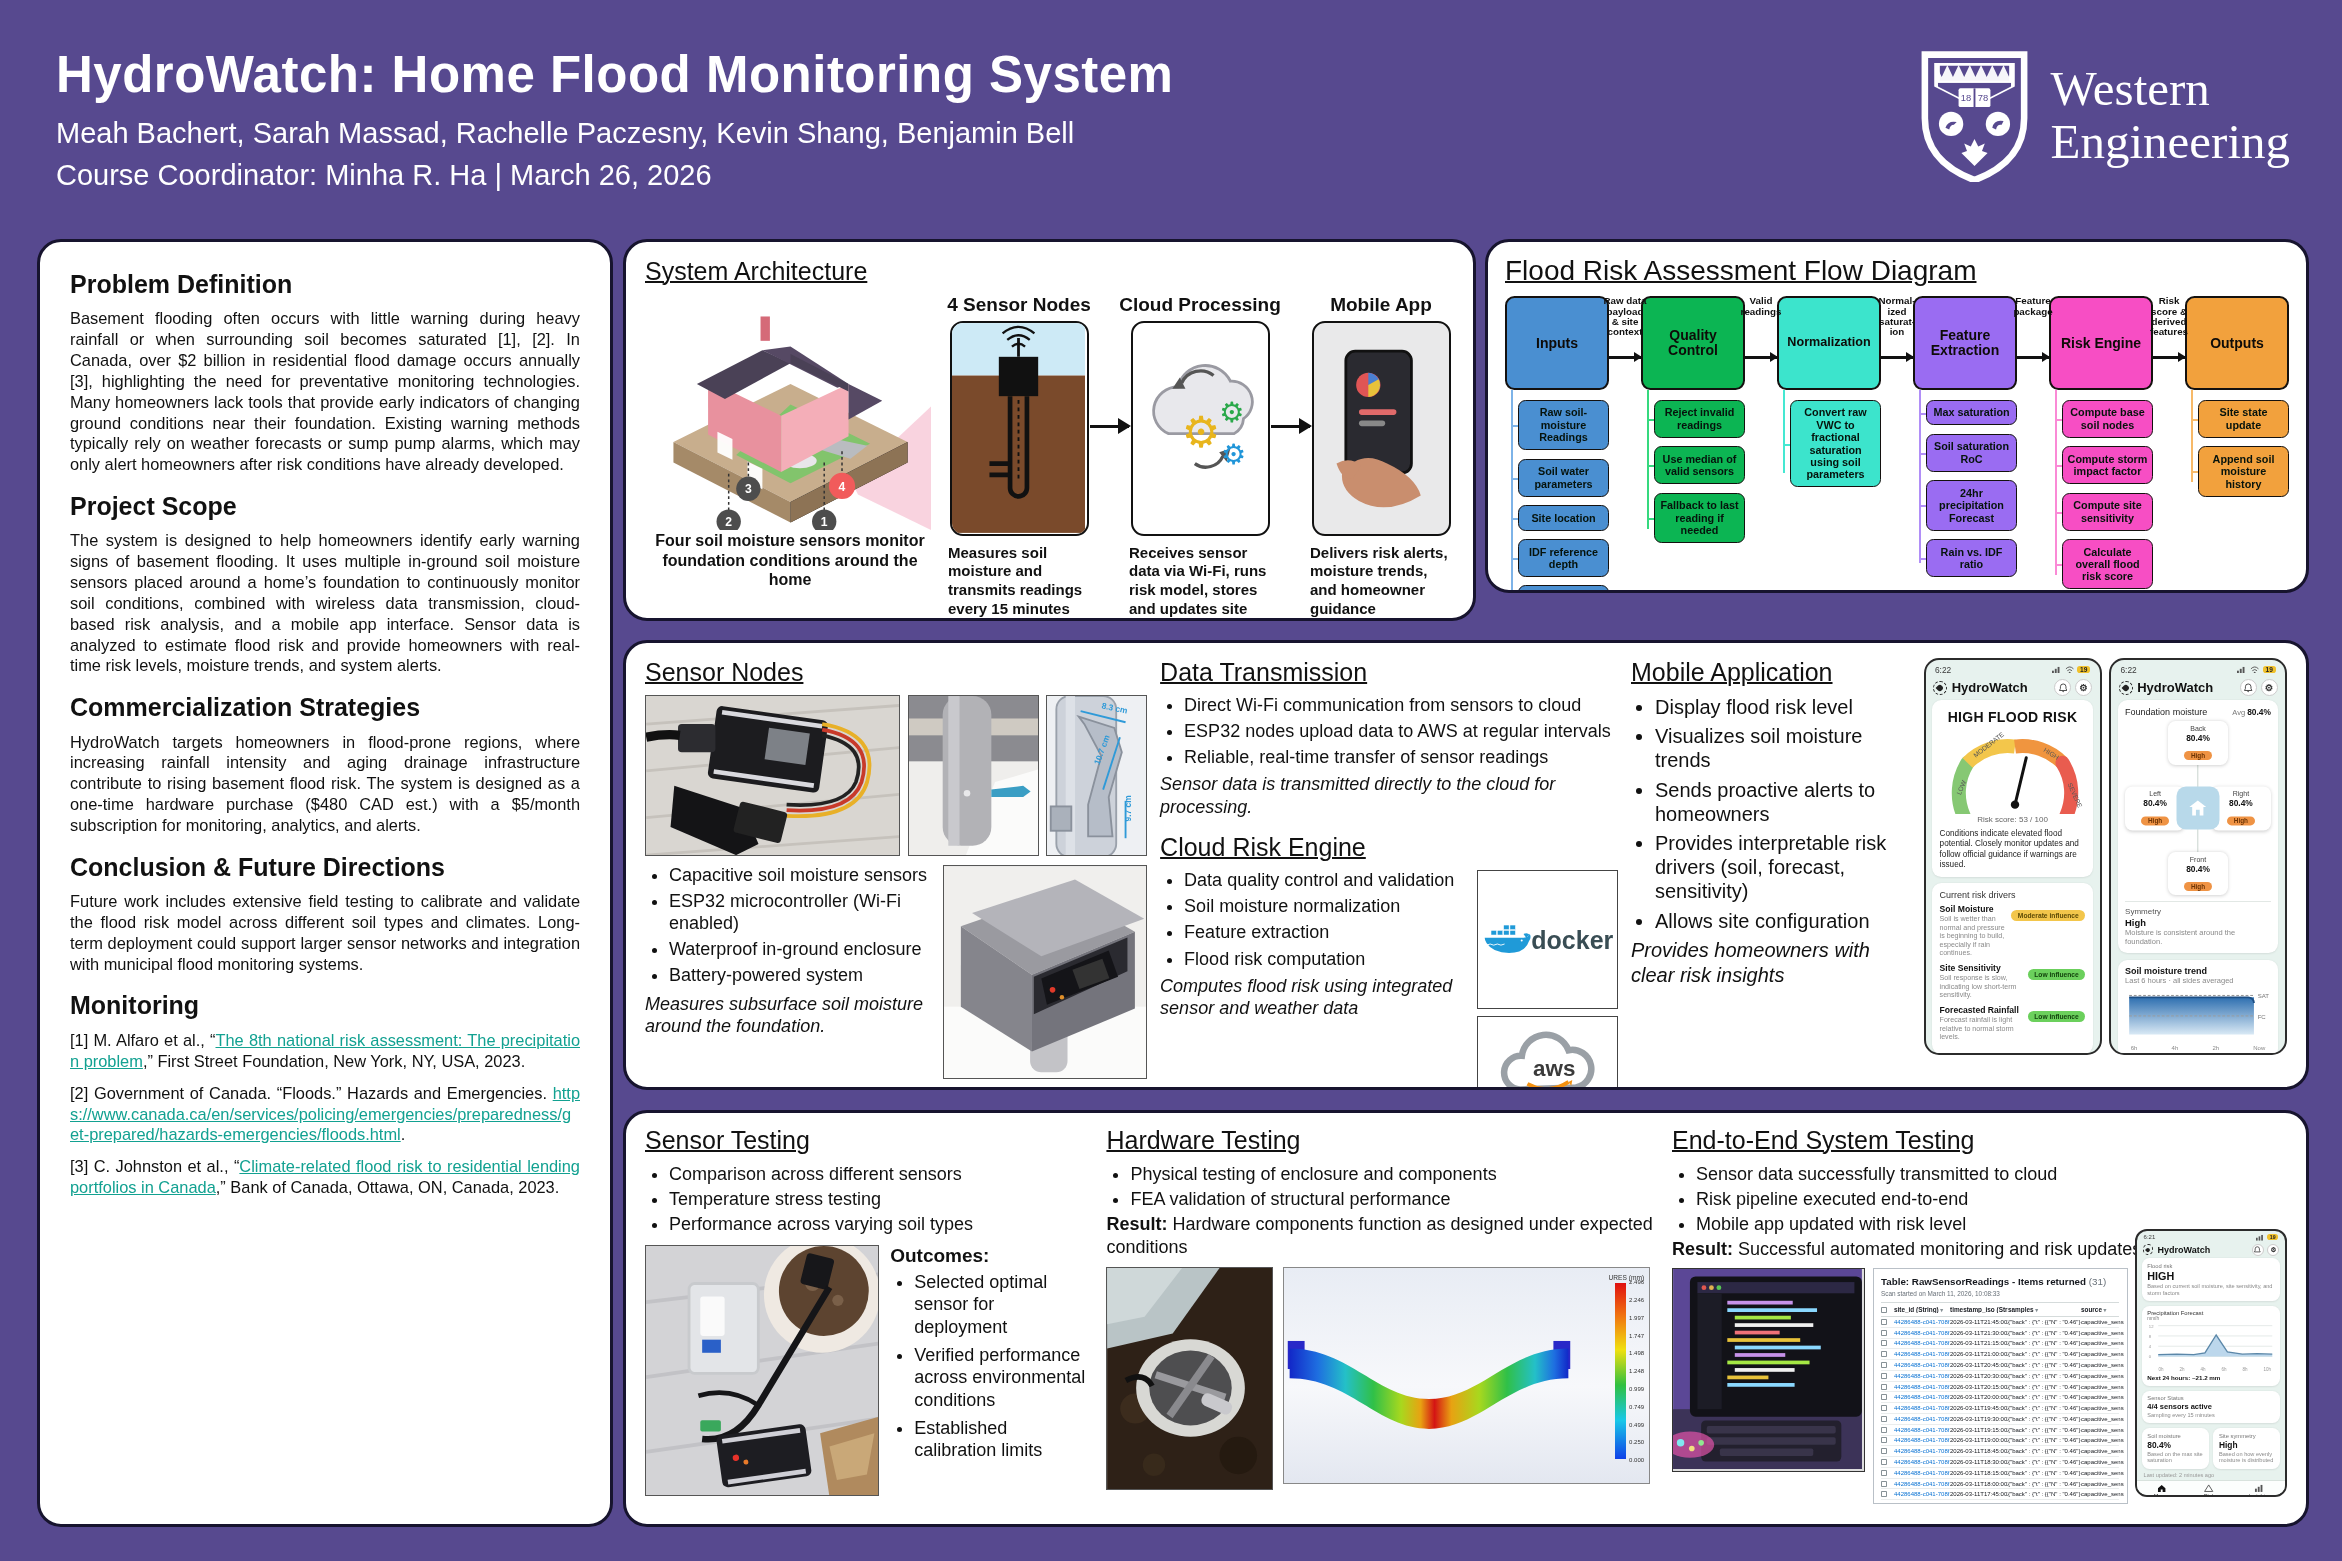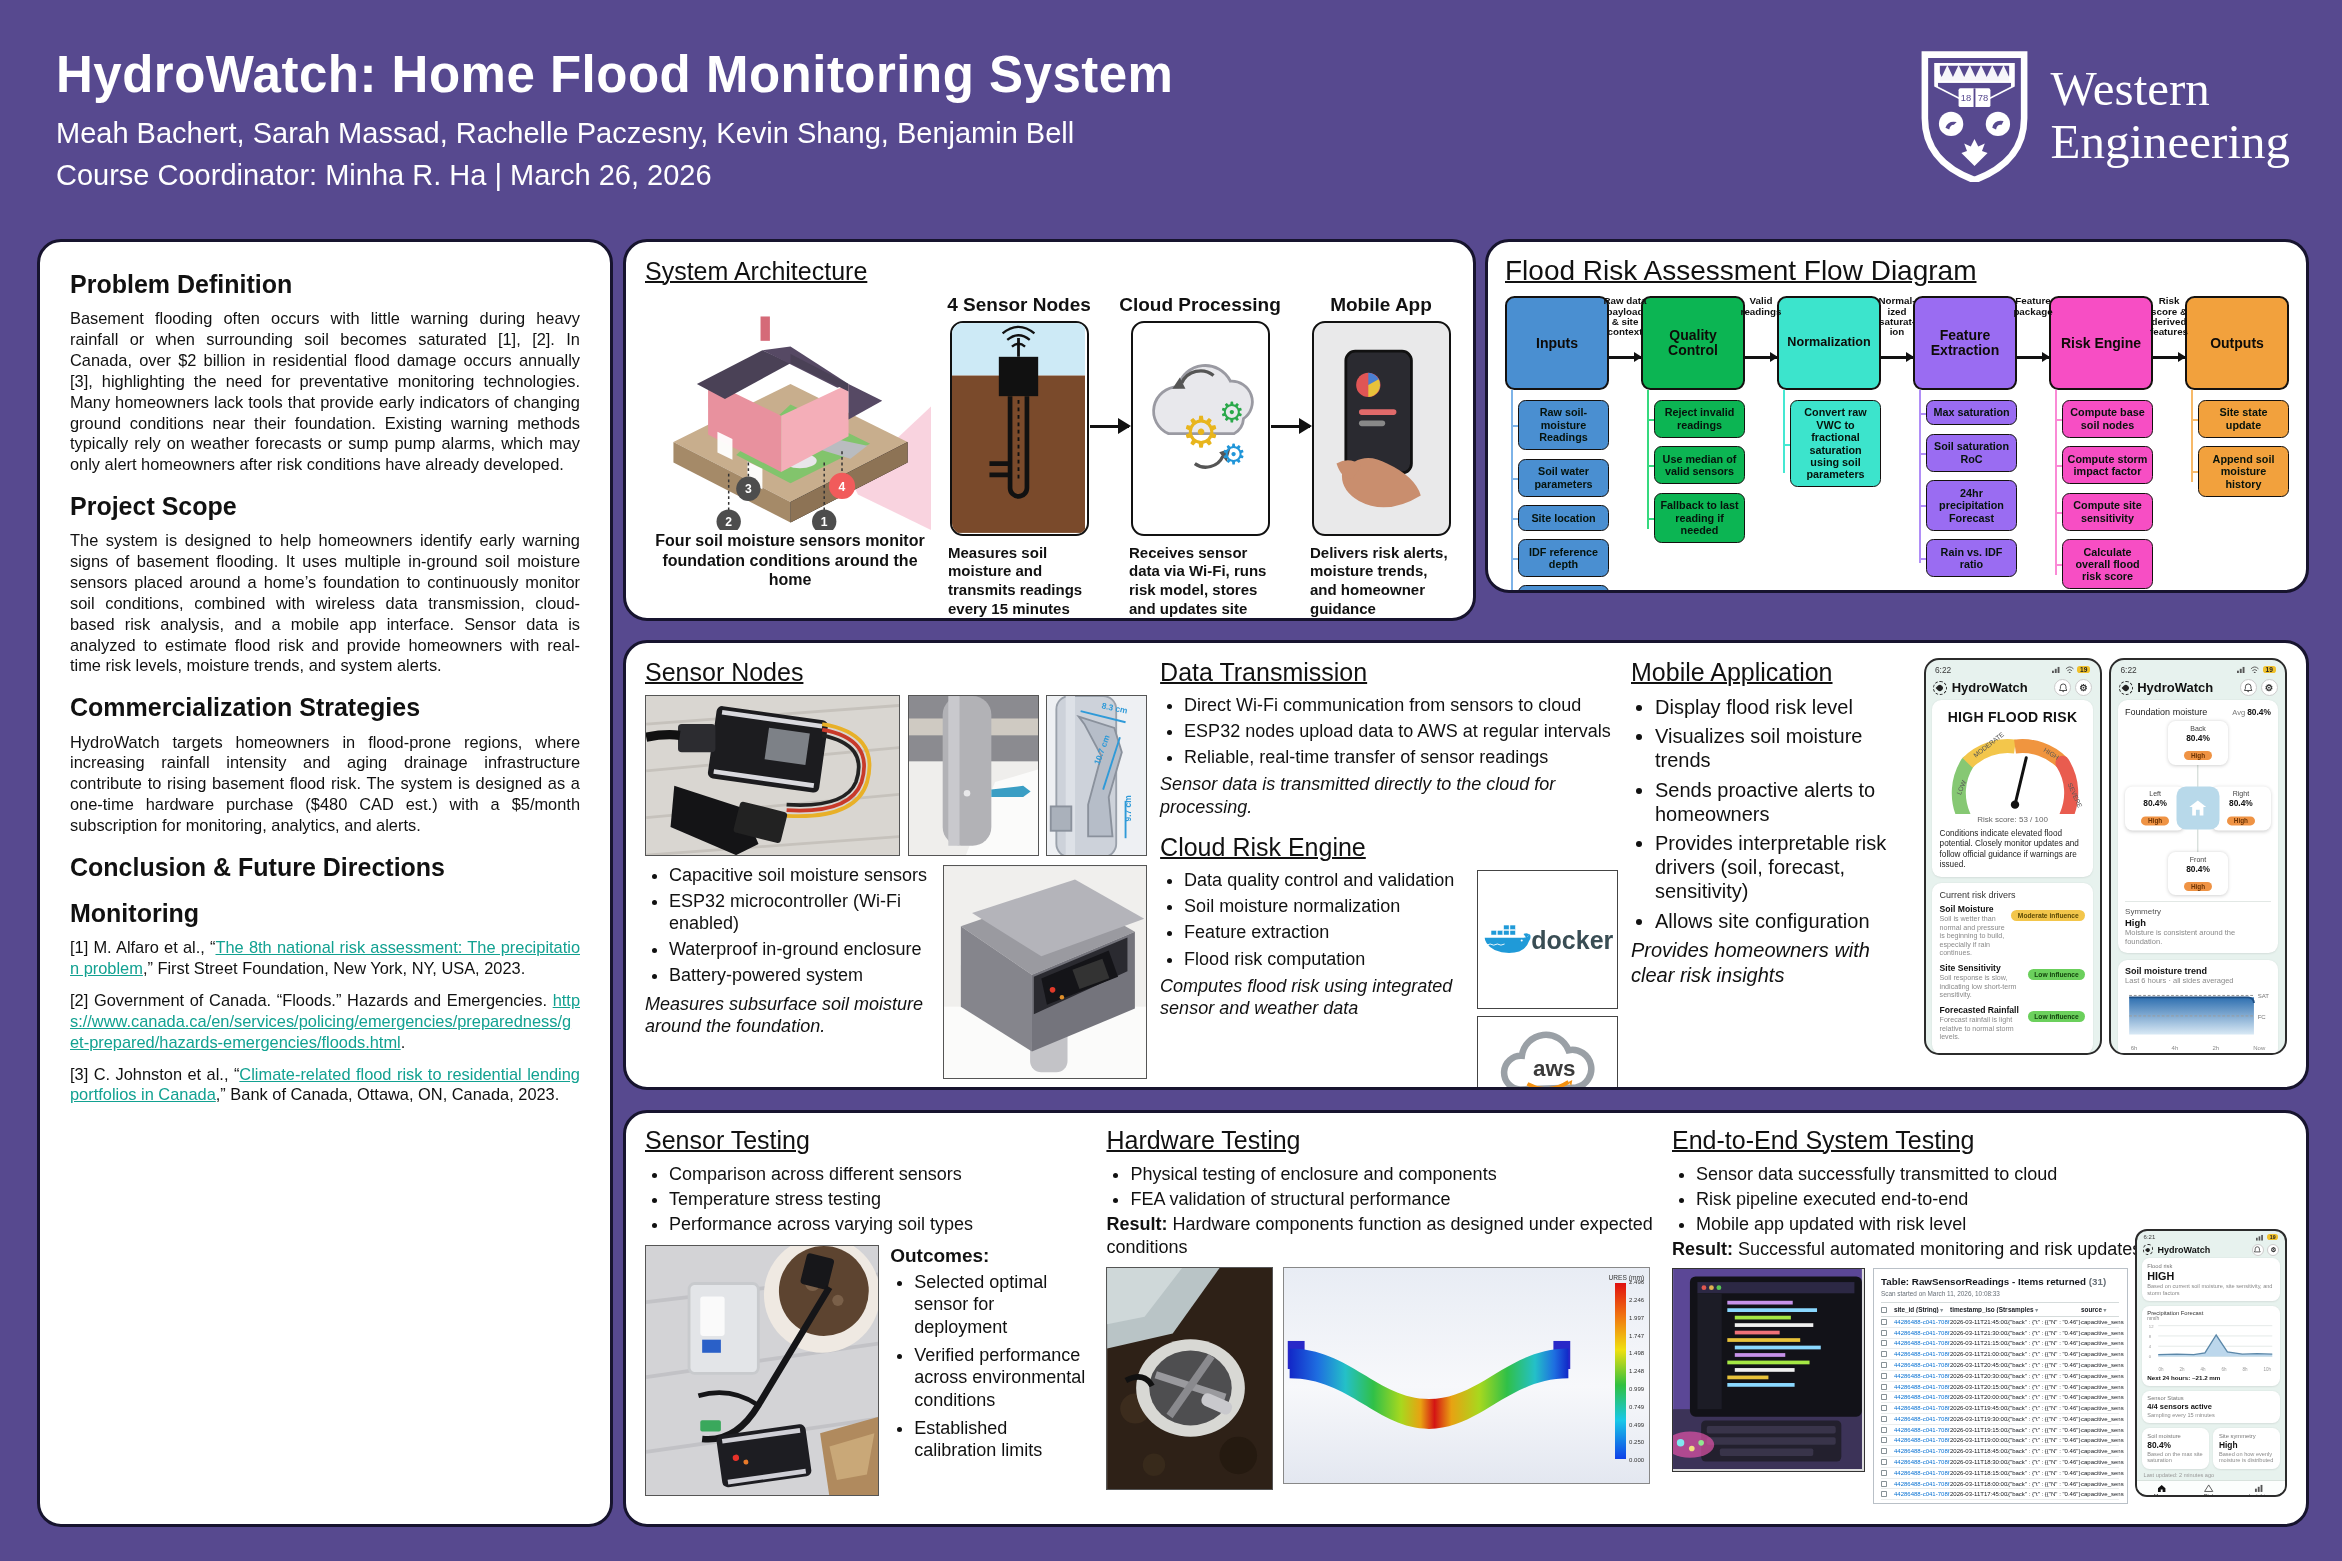--- a/index.html
+++ b/index.html
@@ -144,21 +144,21 @@
 .fea-leg-title{font-size:6.6px;color:#333;margin-bottom:1.9px}
 .fea-leg-body{display:flex;gap:2.8px}
 .fea-bar{width:11.2px;height:176px;background:linear-gradient(180deg,#e01010,#f07010 18%,#f0e010 38%,#30c040 58%,#18c8e8 78%,#1040e8 100%)}
 .fea-ticks{display:flex;flex-direction:column;justify-content:space-between;height:184px;margin-top:-3.7px}
 .fea-ticks div{font-size:6px;color:#333;text-align:left}
 .e2e-media{display:flex;gap:7.5px;margin-top:7.5px;align-items:flex-start}
 
 
 .ddb{width:255px;height:236px;background:#fff;border:1.4px solid #b9c0c7;padding:6.6px 7.5px;overflow:hidden}
 .ddb-title{font-size:9.8px;font-weight:bold;color:#16191f}
-.ddb-title span{font-weight:bold;color:#687078}
+.ddb-title span{font-weight:normal;color:#687078}
 .ddb-sub{font-size:6.4px;color:#687078;margin:2.8px 0 5.6px}
 .ddb-grid{display:grid;grid-template-columns:13px 56px 58px 73px 43px;align-items:center}
 .ddb-head{border-top:1.4px solid #d5dbdb;border-bottom:1.4px solid #d5dbdb;padding:2.8px 0;font-size:6.4px;font-weight:bold;color:#16191f}
 .ddb-head .col:after{content:" ▾";color:#879196;font-size:5.6px}
 .ddb-row{border-bottom:0.9px solid #eaeded;padding:1.9px 0;font-size:6px;color:#16191f}
 .cbox{width:6px;height:6px;border:0.9px solid #879196;border-radius:0.9px}
 .ddb-link{color:#0972d3;text-decoration:underline;overflow:hidden;white-space:nowrap;cursor:pointer}
 .ddb-cell{overflow:hidden;white-space:nowrap;padding-right:2.8px}
 
 
@@ -218,20 +218,21 @@
 </div>
 
 <div class="card left-card lc">
   <h2>Problem Definition</h2>
   <p>Basement flooding often occurs with little warning during heavy rainfall or when surrounding soil becomes saturated [1], [2]. In Canada, over $2 billion in residential flood damage occurs annually [3], highlighting the need for preventative monitoring technologies. Many homeowners lack tools that provide early indicators of changing ground conditions near their foundation. Existing warning methods typically rely on weather forecasts or sump pump alarms, which may only alert homeowners after risk conditions have already developed.</p>
   <h2>Project Scope</h2>
   <p>The system is designed to help homeowners identify early warning signs of basement flooding. It uses multiple in-ground soil moisture sensors placed around a home’s foundation to continuously monitor soil conditions, combined with wireless data transmission, cloud-based risk analysis, and a mobile app interface. Sensor data is analyzed to estimate flood risk and provide homeowners with real-time risk levels, moisture trends, and system alerts.</p>
   <h2>Commercialization Strategies</h2>
   <p>HydroWatch targets homeowners in flood-prone regions, where increasing rainfall intensity and aging drainage infrastructure contribute to rising basement flood risk. The system is designed as a one-time hardware purchase ($480 CAD est.) with a $5/month subscription for monitoring, analytics, and alerts.</p>
   <h2>Conclusion &amp; Future Directions</h2>
+  <p>Future work includes extensive field testing to calibrate and validate the flood risk model across different soil types and climates. Long-term deployment could support larger sensor networks and integration with municipal flood monitoring systems.</p>
   <h2>Monitoring</h2>
   <div>
         <p class="ref"><span>[1] M. Alfaro et al., “</span><a class="reflink">The 8th national risk assessment: The precipitation problem</a><span>,” First Street Foundation, New York, NY, USA, 2023.</span></p>
         <p class="ref"><span>[2] Government of Canada. “Floods.” Hazards and Emergencies. </span><a class="reflink">https://www.canada.ca/en/services/policing/emergencies/preparedness/get-prepared/hazards-emergencies/floods.html</a><span>.</span></p>
         <p class="ref"><span>[3] C. Johnston et al., “</span><a class="reflink">Climate-related flood risk to residential lending portfolios in Canada</a><span>,” Bank of Canada, Ottawa, ON, Canada, 2023.</span></p>
       </div>
 </div>
 
 <div class="card arch-card">
   <div class="sec-h">System Architecture</div>

